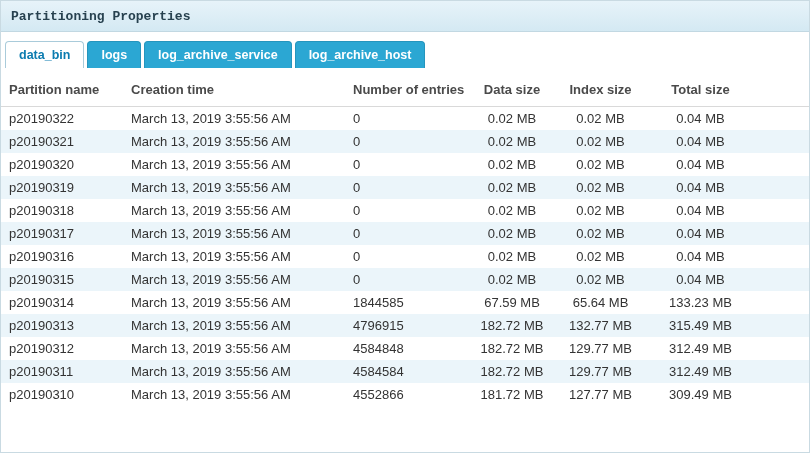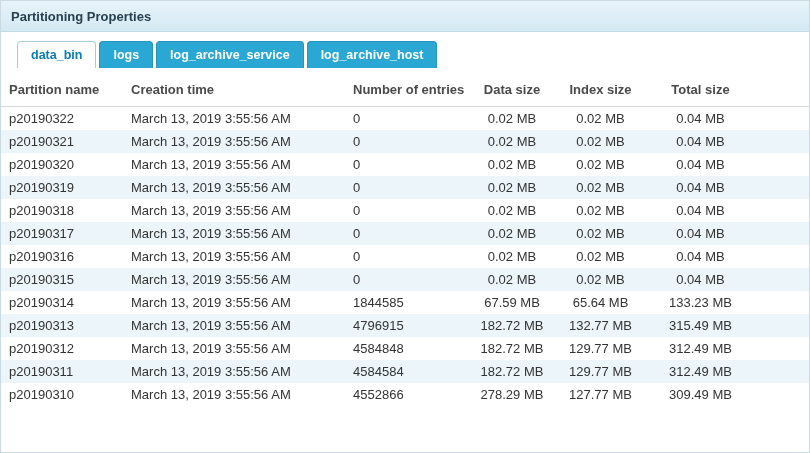--- a/index.html
+++ b/index.html
@@ -18,25 +18,26 @@
   .panel-header {
     height: 30px;
     background: linear-gradient(#e7f3f9, #d4e9f3);
     border-bottom: 1px solid #c2d8e2;
     display: flex;
     align-items: center;
     padding: 0 10px;
     font-size: 13px;
     font-weight: bold;
     color: #27414f;
+    font-family: Liberation Mono, monospace;
   }
   .tabbar {
     display: flex;
     gap: 3px;
-    padding: 9px 8px 0 16px;
+    padding: 9px 8px 0 4px;
   }
   .tab {
     height: 27px;
     box-sizing: border-box;
     display: flex;
     align-items: center;
     padding: 0 13px;
     font-size: 12.5px;
     font-weight: bold;
     color: #ffffff;
@@ -205,19 +206,19 @@
           <td>March 13, 2019 3:55:56 AM</td>
           <td>4584584</td>
           <td class="r">182.72 MB</td>
           <td class="r">129.77 MB</td>
           <td class="r last">312.49 MB</td>
         </tr>
         <tr>
           <td>p20190310</td>
           <td>March 13, 2019 3:55:56 AM</td>
           <td>4552866</td>
-          <td class="r">278.29 MB</td>
+          <td class="r">181.72 MB</td>
           <td class="r">127.77 MB</td>
           <td class="r last">309.49 MB</td>
         </tr>
       </tbody>
   </table>
 </div>
 
 </body></html>

